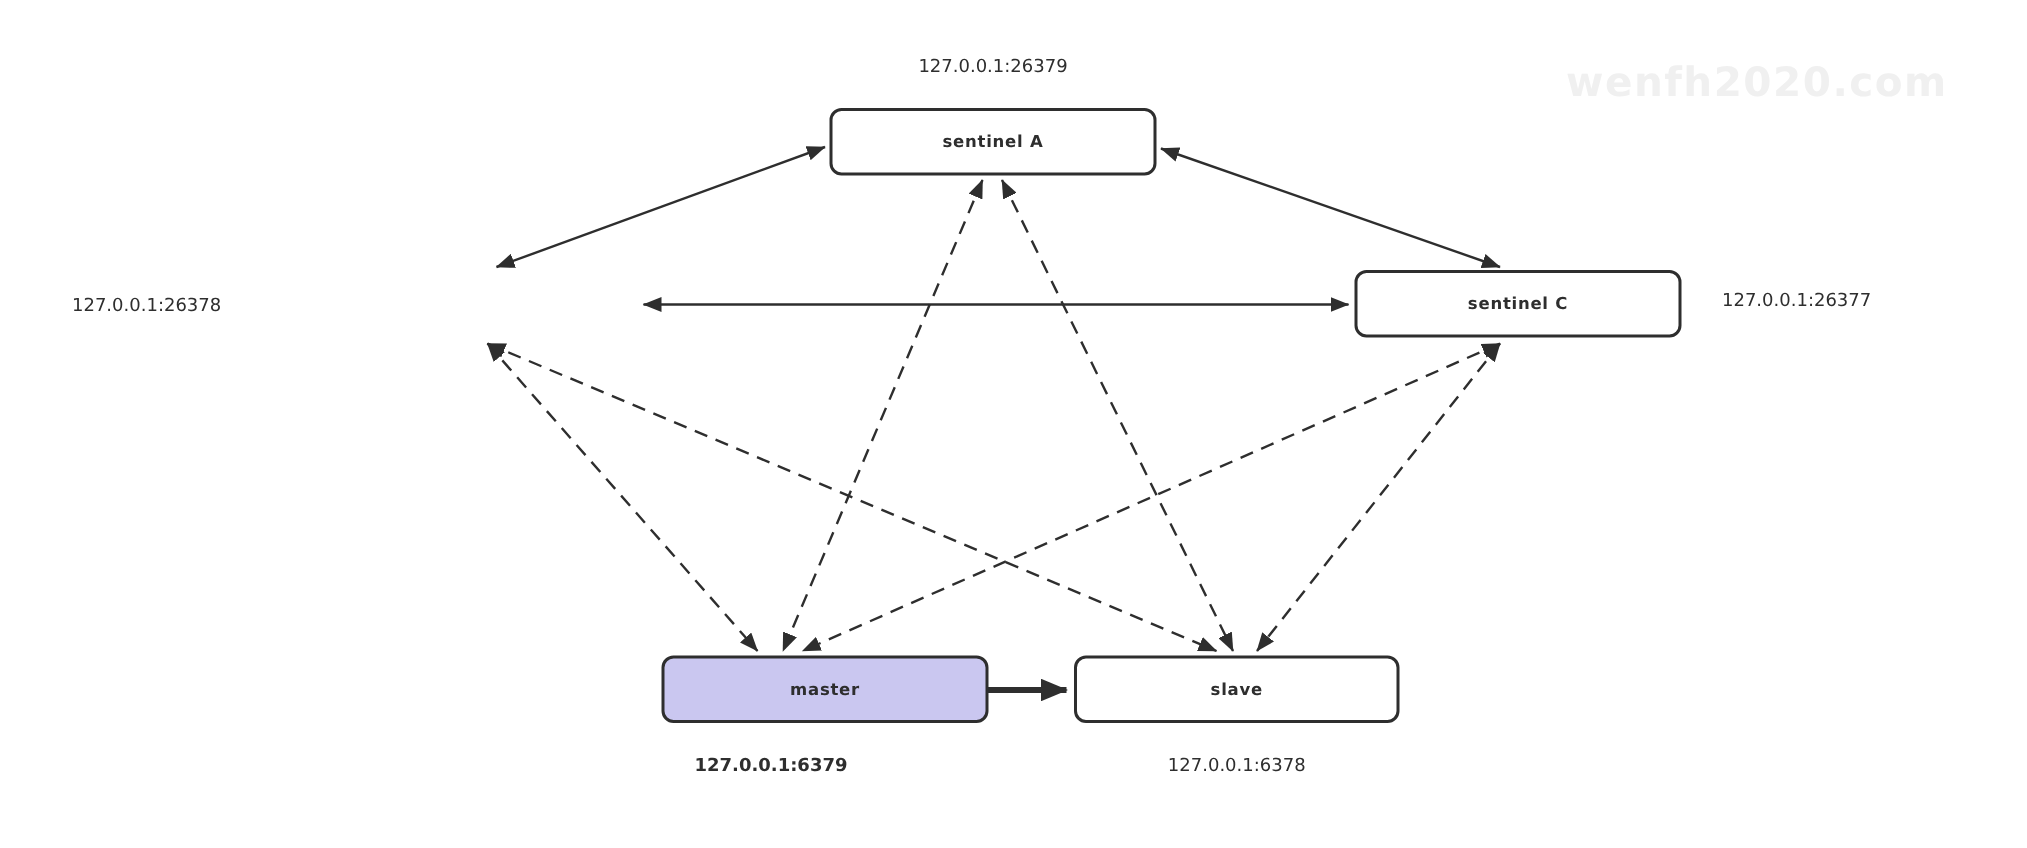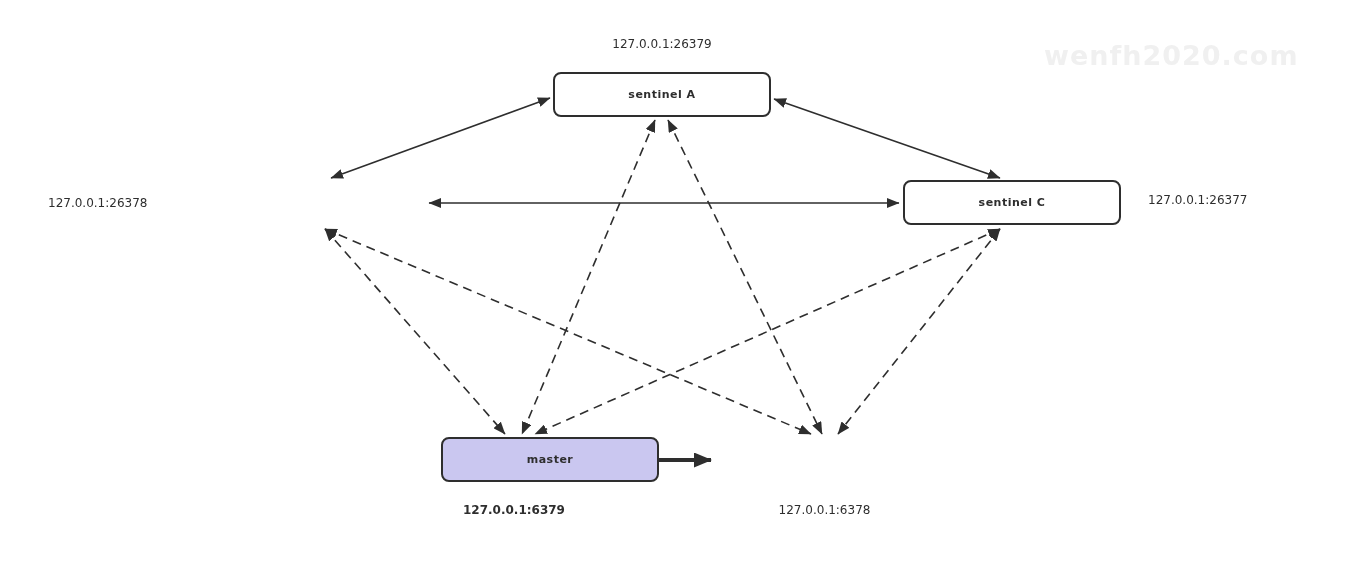--- a/index.html
+++ b/index.html
@@ -92,15 +92,18 @@
   <div class="ip-label" style="left:1148px; top:190px;">127.0.0.1:26377</div>
   <div class="node" style="left:903px; top:180px; width:218px;">
     <span>sentinel C</span>
   </div>
 
   <div class="node master-fill" style="left:405px; top:437px; width:218px;margin-left:36px;">
     <span>master</span>
   </div>
   <div class="ip-label ip-center" style="left:405px; top:500px; width:218px;font-weight:bold;">127.0.0.1:6379</div>
 
+  <div class="node" style="left:716px; top:437px; width:217px;">
+    <span>slave</span>
+  </div>
   <div class="ip-label ip-center" style="left:716px; top:500px; width:217px;text-align:center;">127.0.0.1:6378</div>
 
 </div>
 
 </body></html>

